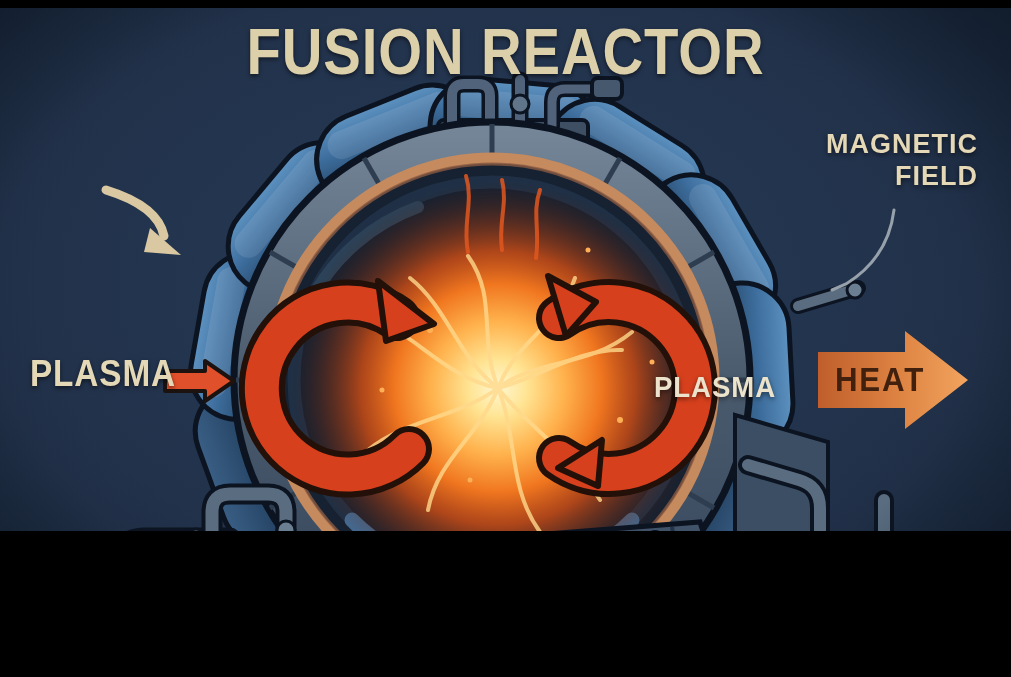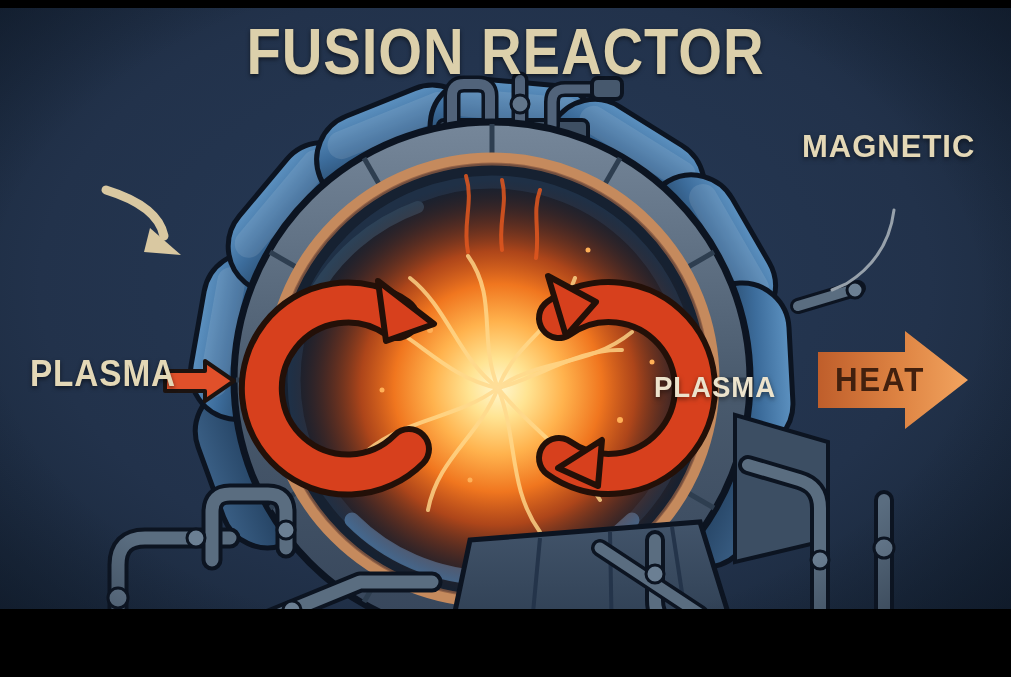--- a/index.html
+++ b/index.html
@@ -1,30 +1,30 @@
 <!DOCTYPE html>
 <html><head>
 <meta charset="utf-8">
 <style>
   html,body{margin:0;padding:0;background:#000;}
   .stage{
-    position:relative;width:1011px;height:609px;overflow:hidden;
+    position:relative;width:1011px;height:531px;overflow:hidden;
     background:#22324b;font-family:"Liberation Sans",sans-serif;
   }
   .stage svg{position:absolute;left:0;top:0;}
   .lbl{
     position:absolute;color:#e4d8b6;font-weight:bold;line-height:1.2;
     text-shadow:0 2px 5px rgba(0,0,0,.55);letter-spacing:1px;white-space:nowrap;
   }
   .title{
     left:0;right:0;top:14px;text-align:center;font-size:64px;color:#dcd0ab;
     transform:scaleX(.88);letter-spacing:1px;
   }
   .fuel{left:16px;top:104px;width:210px;text-align:center;font-size:29px;}
-  .magnetic{left:802px;top:128px;width:176px;text-align:left;font-size:31px;}
+  .magnetic{left:802px;top:128px;width:176px;text-align:right;font-size:27px;}
   .plasma-left{left:30px;top:352px;font-size:37px;transform:scaleX(.9);transform-origin:left center;}
   .plasma-right{left:654px;top:369px;font-size:30px;color:#ece3cc;transform:scaleX(.92);transform-origin:left center;}
   .heat{
     left:824px;top:359px;width:112px;text-align:center;font-size:34px;color:#42200e;
     text-shadow:none;transform:scaleX(.92);letter-spacing:2px;
   }
 </style>
 </head>
 <body>
 
@@ -246,19 +246,20 @@
 
     <rect x="0" y="0" width="1011" height="8" fill="#000"></rect>
     <rect x="0" y="671" width="1011" height="6" fill="#000"></rect>
   </svg>
 
   <div class="lbl title">FUSION REACTOR</div>
 
 
   <div class="lbl magnetic">
     <span>MAGNETIC</span><br>
+    <span>FIELD</span>
   </div>
 
   <div class="lbl plasma-left">PLASMA</div>
   <div class="lbl plasma-right">PLASMA</div>
   <div class="lbl heat">HEAT</div>
 
 </div>
 
 </body></html>

